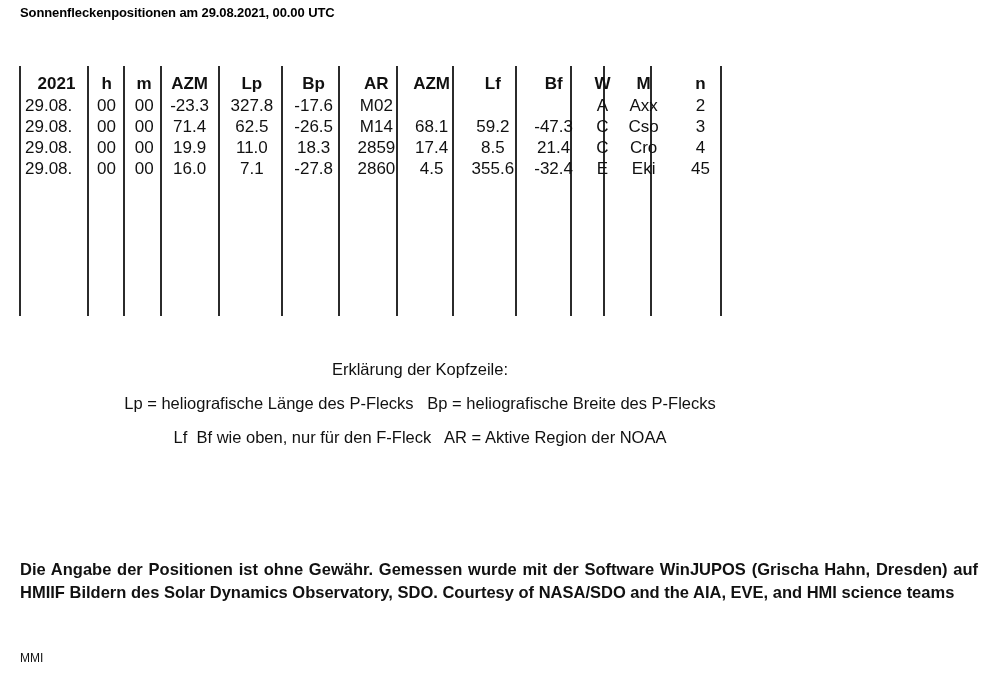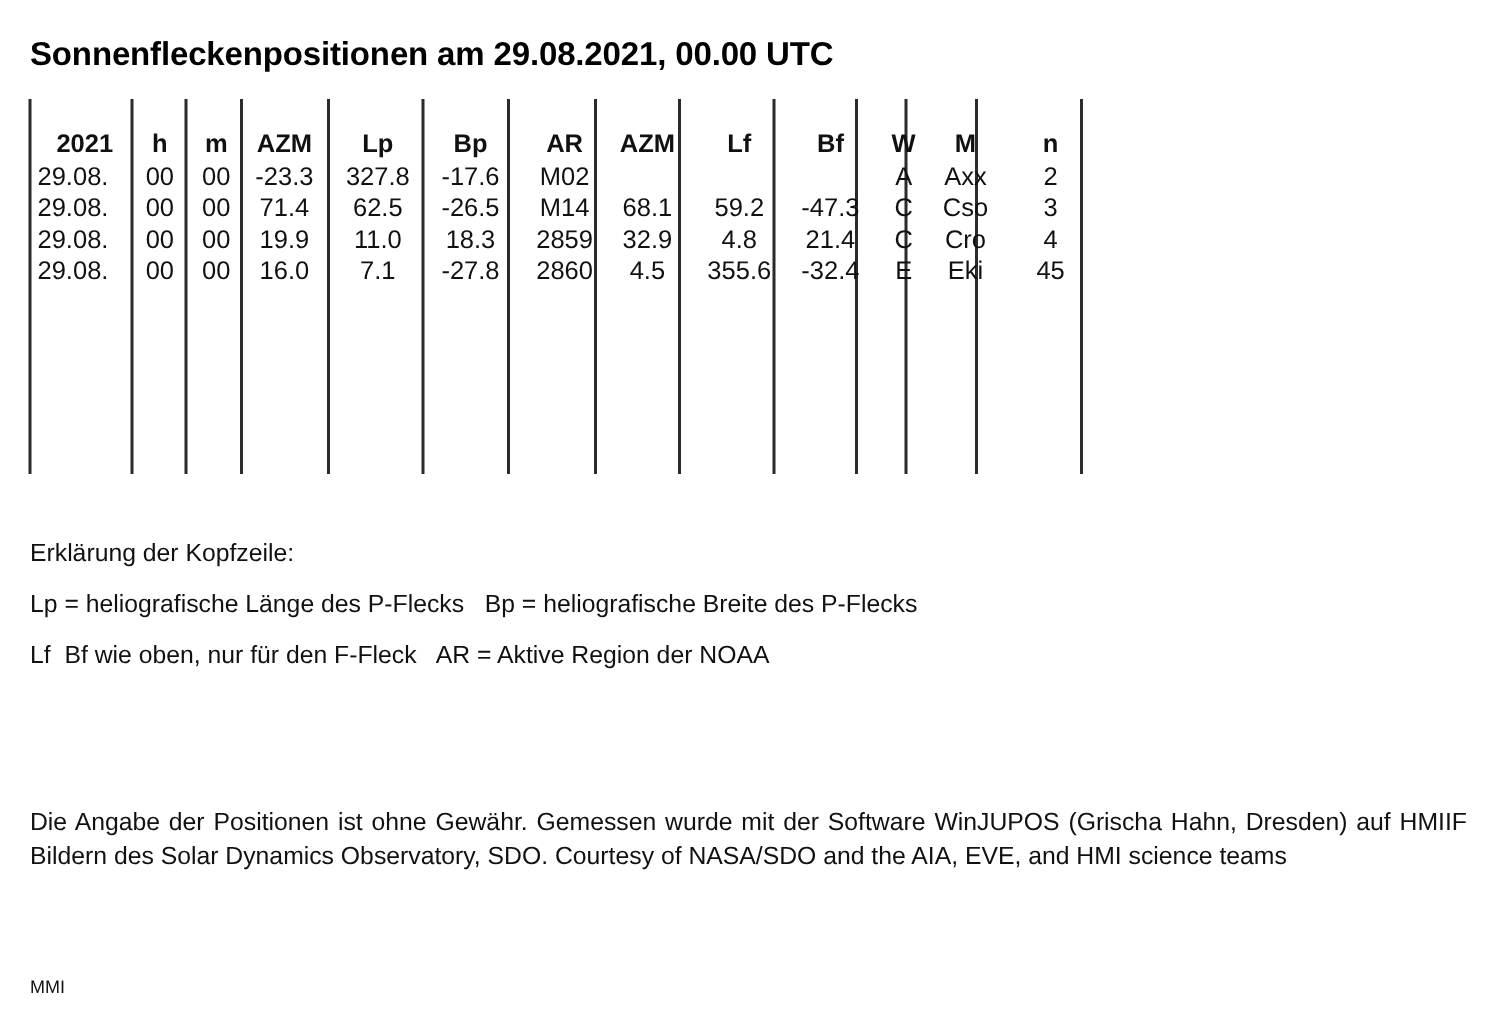--- a/index.html
+++ b/index.html
@@ -15,22 +15,22 @@
     overflow: hidden;
     font-family: "Liberation Sans", "DejaVu Sans", sans-serif;
     color: #111111;
     -webkit-font-smoothing: none;
   }
 
   
   #page-title {
     position: absolute;
     left: 20px;
-    top: 23px;
-    font-size: 22px;
+    top: 5px;
+    font-size: 13px;
     font-weight: 700;
     letter-spacing: -0.1px;
     white-space: nowrap;
     color: #000000;
   }
 
   
   #table-block {
     position: absolute;
     left: 18px;
@@ -43,21 +43,21 @@
     position: absolute;
     top: 0;
     width: 2px;
     height: 250px;
     background: #2b2b2b;
   }
   
   #table-grid {
     position: absolute;
     left: 0;
-    top: 16px;
+    top: 4px;
     width: 722px;
   }
   #table-grid table {
     border-collapse: collapse;
     width: 722px;
     table-layout: fixed;
   }
   #table-grid th, #table-grid td {
     padding: 0;
     border: 0;
@@ -89,28 +89,30 @@
     position: absolute;
     left: 20px;
     top: 352px;
     width: 800px;
   }
   #explain-block .exline {
     font-size: 16.5px;
     line-height: 34px;
     color: #111111;
     white-space: pre;
+    text-align: center;
   }
 
   
   #disclaimer-block {
     position: absolute;
     left: 20px;
-    top: 537px;
+    top: 558px;
     width: 958px;
+    font-weight: bold;
   }
   #disclaimer-text {
     font-size: 16.5px;
     line-height: 23px;
     text-align: justify;
     text-justify: inter-word;
     color: #111111;
   }
   #signature {
     position: absolute;
@@ -211,22 +213,22 @@
             <td class="ta-r pad-r">3</td>
           </tr>
           <tr>
             <td class="pad-l">29.08.</td>
             <td class="ta-c">00</td>
             <td class="ta-c">00</td>
             <td class="ta-r pad-r">19.9</td>
             <td class="ta-r pad-r">11.0</td>
             <td class="ta-r pad-r">18.3</td>
             <td class="ta-c">2859</td>
-            <td class="ta-r pad-r">32.9</td>
-            <td class="ta-r pad-r">4.8</td>
+            <td class="ta-r pad-r">17.4</td>
+            <td class="ta-r pad-r">8.5</td>
             <td class="ta-r pad-r">21.4</td>
             <td class="ta-c">C</td>
             <td class="ta-c">Cro</td>
             <td class="ta-r pad-r">4</td>
           </tr>
           <tr>
             <td class="pad-l">29.08.</td>
             <td class="ta-c">00</td>
             <td class="ta-c">00</td>
             <td class="ta-r pad-r">16.0</td>

